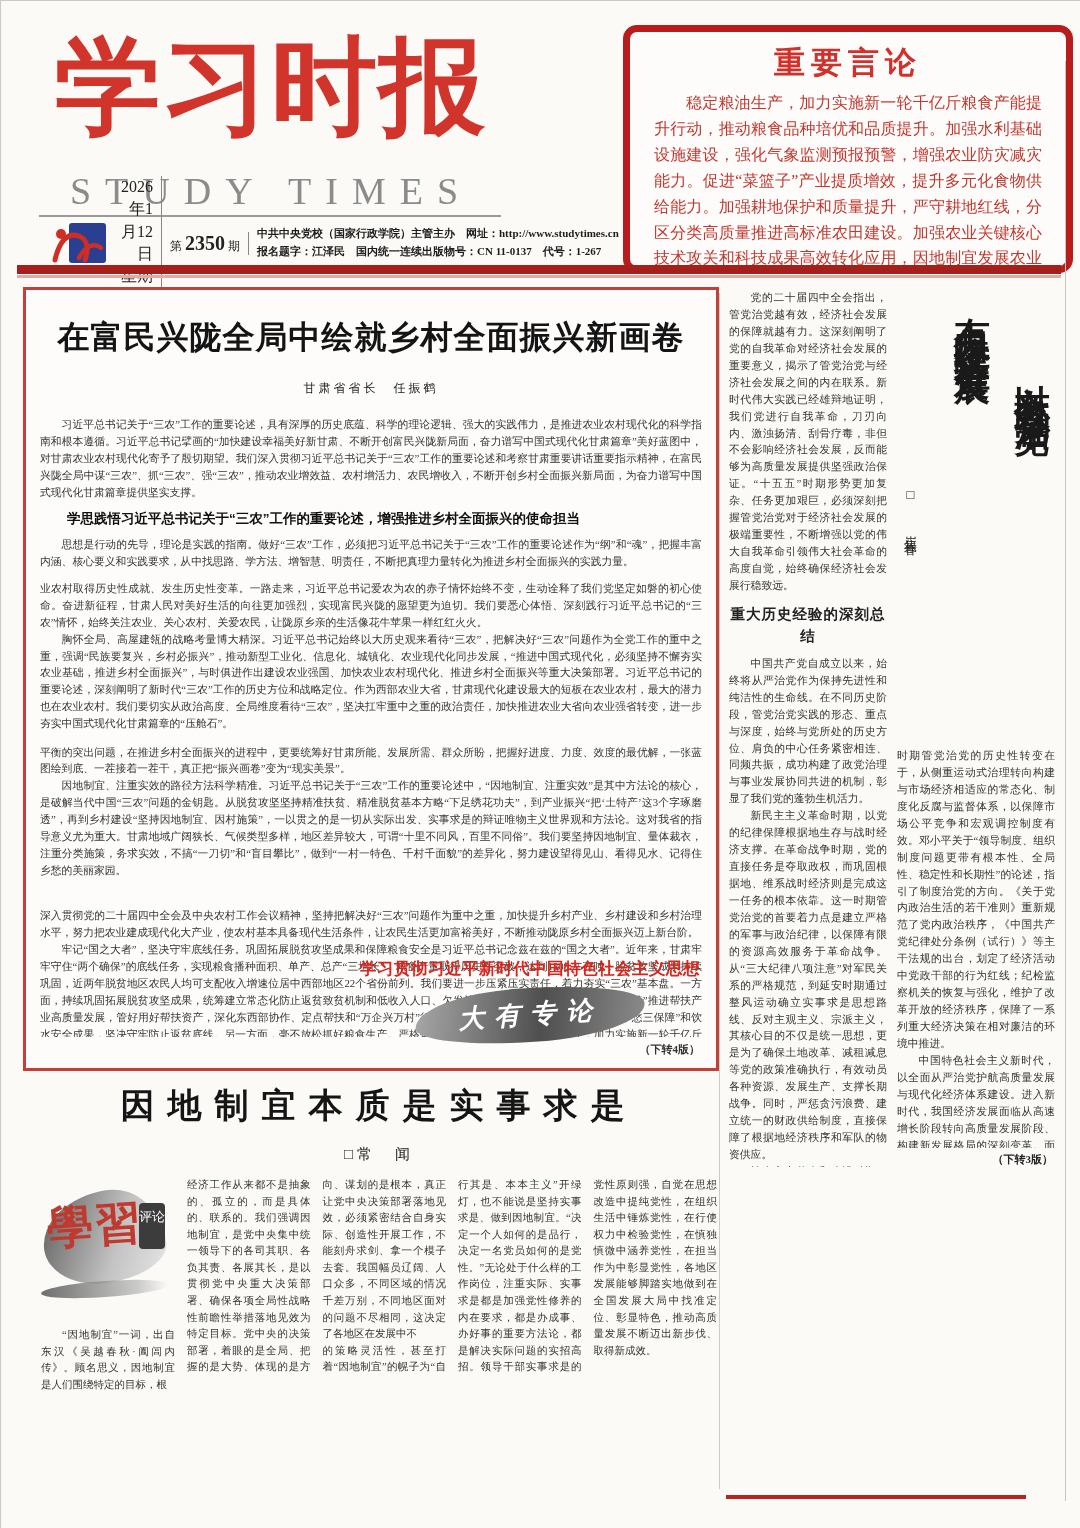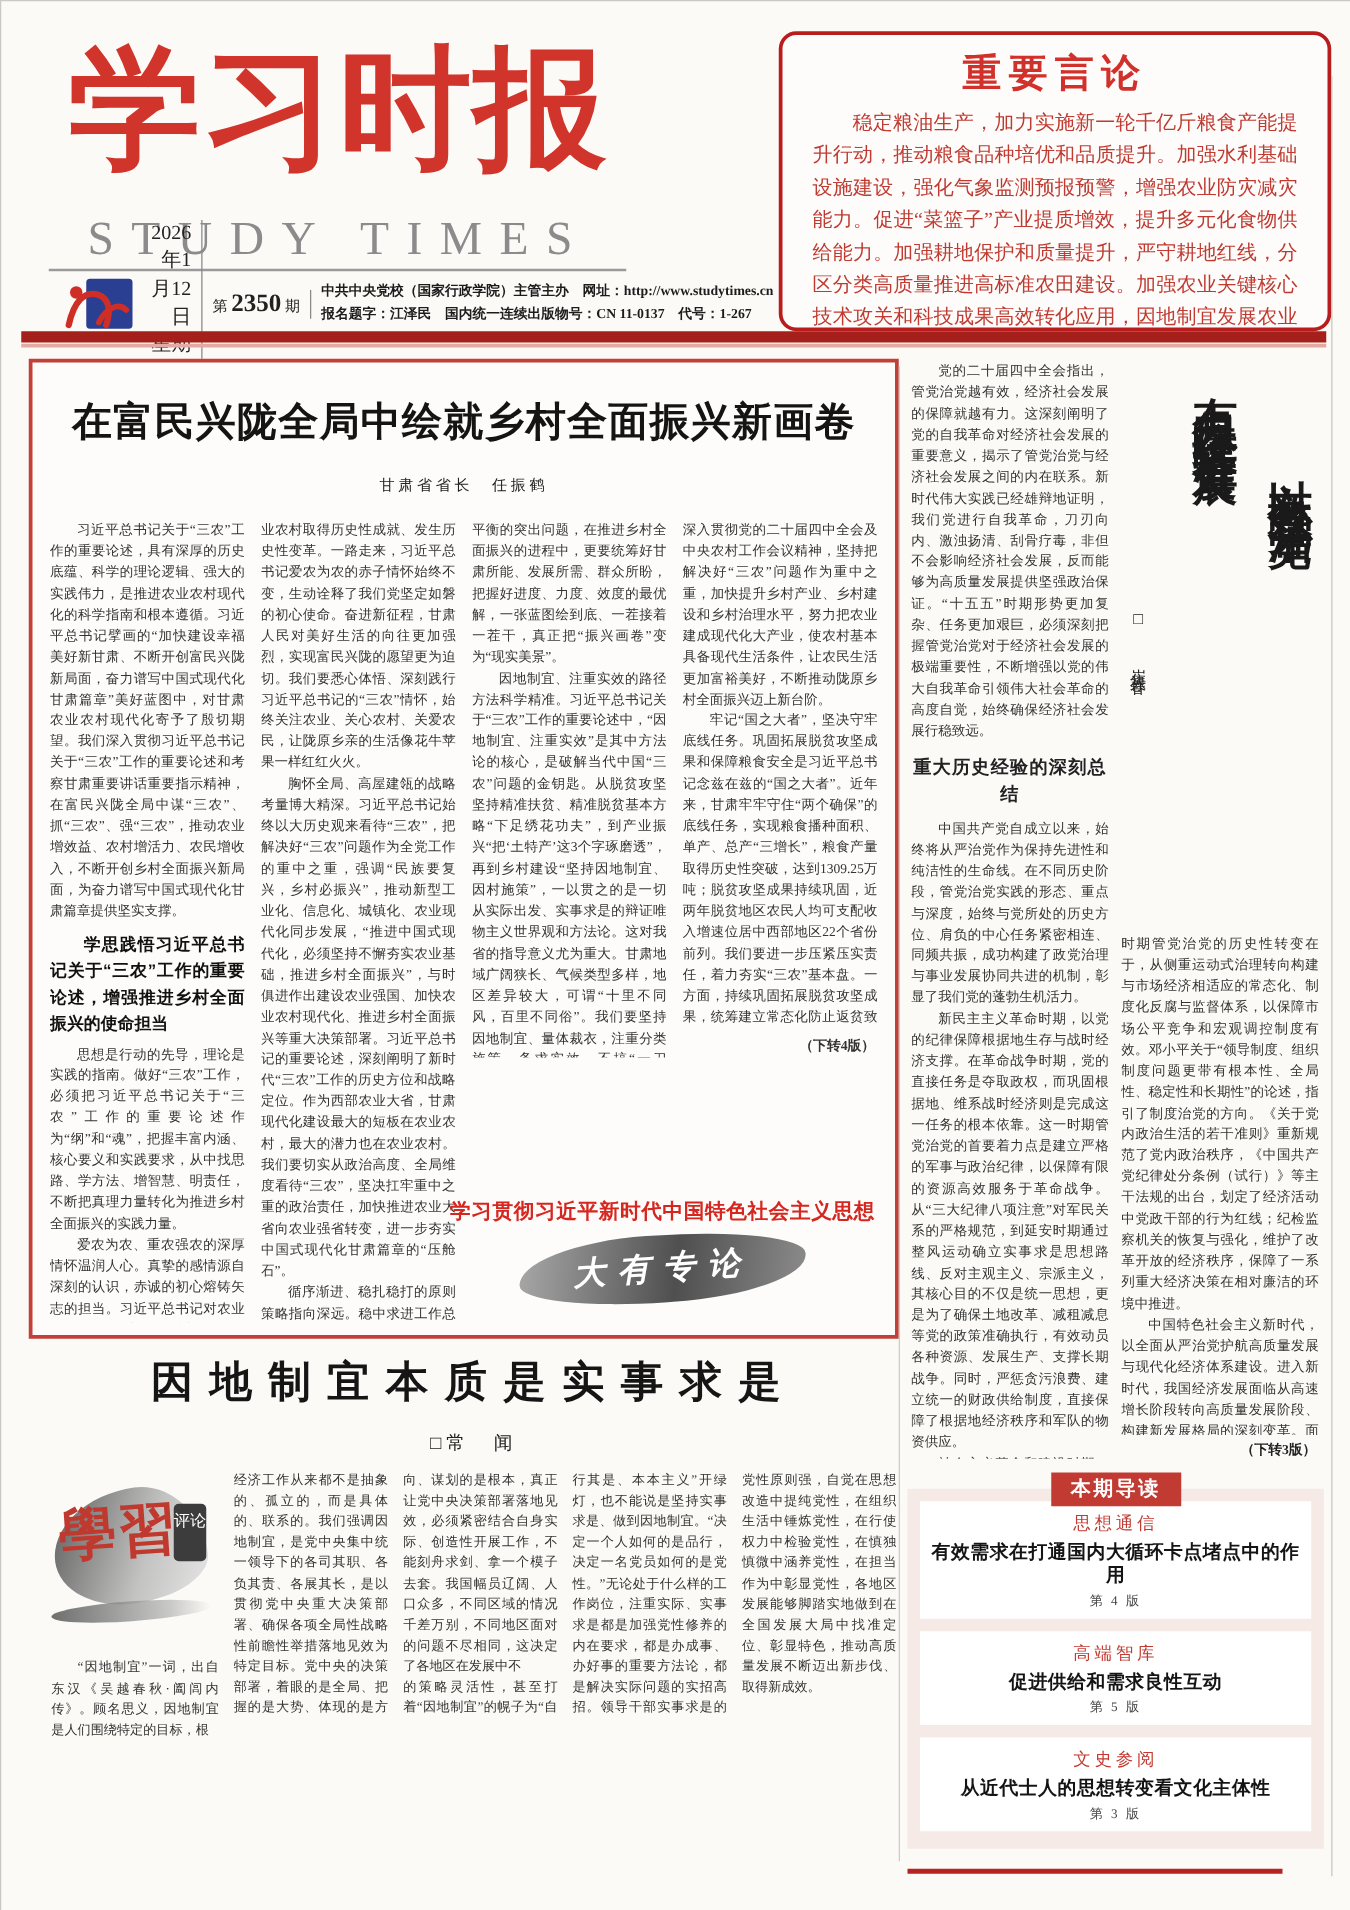--- a/index.html
+++ b/index.html
@@ -13,37 +13,37 @@
         font-size:38px;color:#8b8b8b;letter-spacing:14px;}
   .mast-rule{position:absolute;left:38px;top:214px;width:462px;height:2px;background:#9a9a9a;}
   .info-row{position:absolute;left:48px;top:220px;width:470px;height:44px;display:flex;align-items:center;}
   .paper-logo{width:58px;height:42px;position:relative;flex:0 0 auto;margin-right:6px;}
   .date-block{font-size:16px;line-height:1.4;text-align:right;padding:0 8px;border-right:1px solid #888;}
   .issue-block{font-size:12px;padding:0 8px;border-right:1px solid #888;white-space:nowrap;}
   .issue-no{font-size:20px;font-weight:bold;}
   .pub-block{font-size:11px;line-height:1.6;padding-left:8px;white-space:nowrap;font-weight:bold;color:#1c1c1c;}
 
   
-  .remarks{position:absolute;left:622px;top:24px;width:436px;height:234px;border:3px solid #b91c1c;
+  .remarks{position:absolute;left:622px;top:24px;width:436px;height:234px;border:7px solid #b91c1c;
         border-radius:14px;background:#fdfcfa;overflow:hidden;}
   .remarks-title{margin-top:10px;text-align:center;font-family:"Liberation Sans",sans-serif;
         font-size:31px;font-weight:bold;color:#d2302a;letter-spacing:6px;}
   .remarks-body{margin:6px 24px 0 24px;color:#bf3a31;font-size:16px;line-height:1.62;
         text-align:justify;text-indent:2em;}
 
   
   .bar-red{position:absolute;left:16px;top:264px;width:1044px;height:9px;background:#a6201b;}
   .bar-pink{position:absolute;left:16px;top:274px;width:1044px;height:3px;background:#e3aaa3;}
 
   
   .main-box{position:absolute;left:22px;top:286px;width:690px;height:778px;border:3px solid #c24038;background:#fdfcfa;}
   .main-title{position:absolute;left:0;top:26px;width:100%;text-align:center;font-size:32px;
         font-weight:bold;letter-spacing:1px;color:#141414;}
   .main-byline{position:absolute;left:0;top:90px;width:100%;text-align:center;font-size:12px;letter-spacing:3px;color:#222;}
-  .main-cols{position:absolute;left:14px;top:126px;right:14px;bottom:10px;display:flex;gap:13px;}
+  .main-cols{position:absolute;left:14px;top:126px;right:14px;bottom:10px;display:flex;gap:13px;flex-direction:column;}
   .mcol{flex:1;font-size:10.8px;line-height:1.57;text-align:justify;color:#333;overflow:hidden;}
   .mcol.short{height:430px;}
   .mcol4{display:flex;flex-direction:column;height:430px;}
   .mcol4 .mtext{flex:1;overflow:hidden;}
   .blk-p{margin:0;text-indent:2em;}
   .blk-pc{margin:0;text-indent:0;}
   .blk-h{margin:8px 0 6px 0;text-indent:2em;font-family:"Liberation Sans",sans-serif;
         font-weight:bold;font-size:13.5px;line-height:1.55;color:#111;}
   .turn-note{text-align:right;font-weight:bold;font-size:11px;padding:4px 2px 0 0;}
 
@@ -228,36 +228,18 @@
             <p class="blk-p">“因地制宜”一词，出自东汉《吴越春秋·阖闾内传》。顾名思义，因地制宜是人们围绕特定的目标，根</p>
           </div>
       </div>
       <div class="bcols-rest">
           <p class="blk-pc">经济工作从来都不是抽象的、孤立的，而是具体的、联系的。我们强调因地制宜，是党中央集中统一领导下的各司其职、各负其责、各展其长，是以贯彻党中央重大决策部署、确保各项全局性战略性前瞻性举措落地见效为特定目标。党中央的决策部署，着眼的是全局、把握的是大势、体现的是方向、谋划的是根本，真正让党中央决策部署落地见效，必须紧密结合自身实际、创造性开展工作，不能刻舟求剑、拿一个模子去套。我国幅员辽阔、人口众多，不同区域的情况千差万别，不同地区面对的问题不尽相同，这决定了各地区在发展中不</p>
           <p class="blk-pc">的策略灵活性，甚至打着“因地制宜”的幌子为“自行其是、本本主义”开绿灯，也不能说是坚持实事求是、做到因地制宜。“决定一个人如何的是品行，决定一名党员如何的是党性。”无论处于什么样的工作岗位，注重实际、实事求是都是加强党性修养的内在要求，都是办成事、办好事的重要方法论，都是解决实际问题的实招高招。领导干部实事求是的党性原则强，自觉在思想改造中提纯党性，在组织生活中锤炼党性，在行使权力中检验党性，在慎独慎微中涵养党性，在担当作为中彰显党性，各地区发展能够脚踏实地做到在全国发展大局中找准定位、彰显特色，推动高质量发展不断迈出新步伐、取得新成效。</p>
         </div>
     </div>
   </div>
 
-  <div class="digest">
-    <div class="digest-tab">本期导读</div>
-    <div class="dg-card">
-      <div class="dg-cat">思想通信</div>
-      <div class="dg-title">有效需求在打通国内大循环卡点堵点中的作用</div>
-      <div class="dg-page">第 4 版</div>
-    </div>
-    <div class="dg-card">
-      <div class="dg-cat">高端智库</div>
-      <div class="dg-title">促进供给和需求良性互动</div>
-      <div class="dg-page">第 5 版</div>
-    </div>
-    <div class="dg-card">
-      <div class="dg-cat">文史参阅</div>
-      <div class="dg-title">从近代士人的思想转变看文化主体性</div>
-      <div class="dg-page">第 3 版</div>
-    </div>
-  </div>
   <div class="digest-underline"></div>
 
   <div class="vdiv-mid"></div>
   <div class="vdiv-right"></div>
 
 </div>
 
 </body></html>

